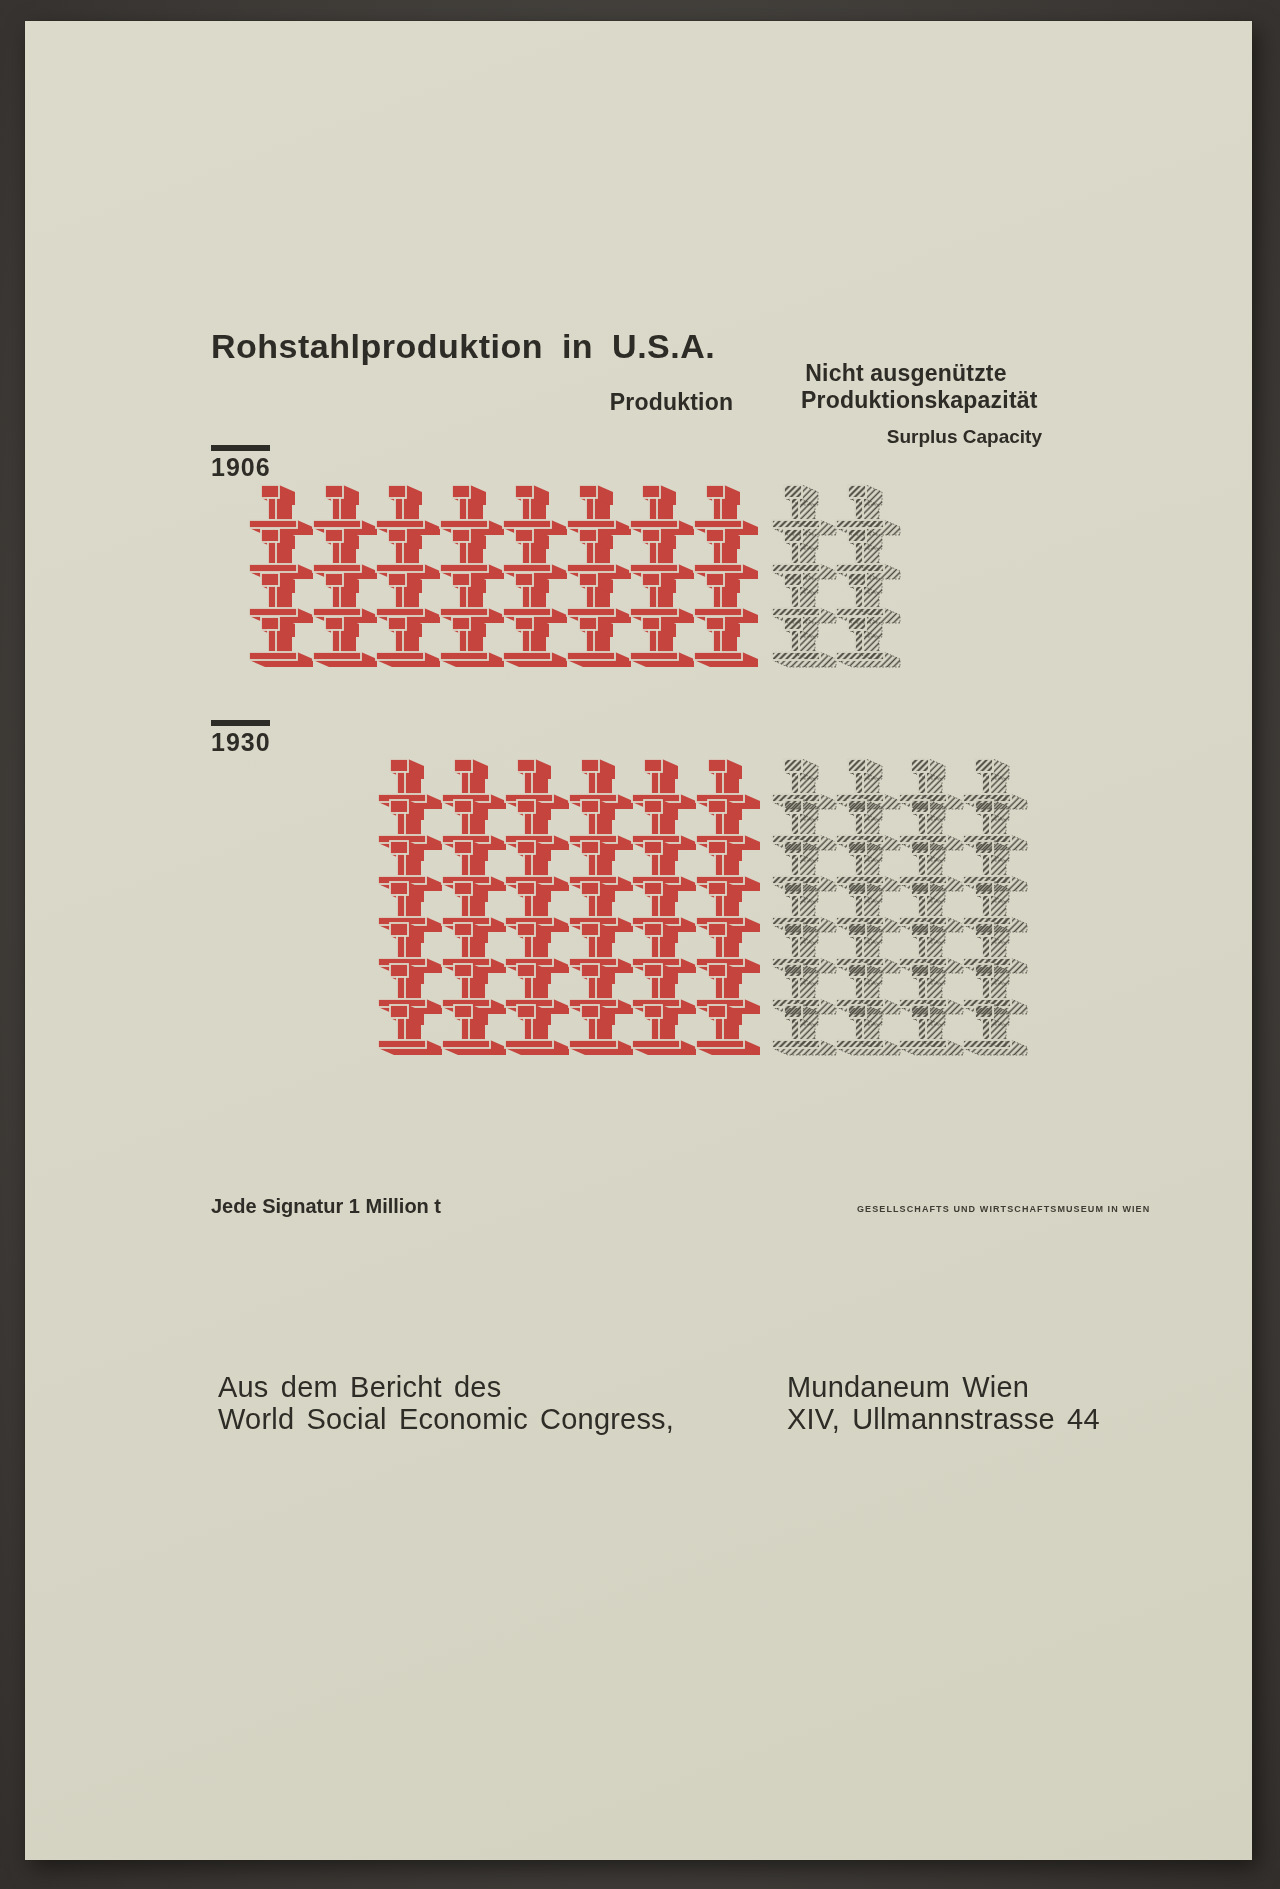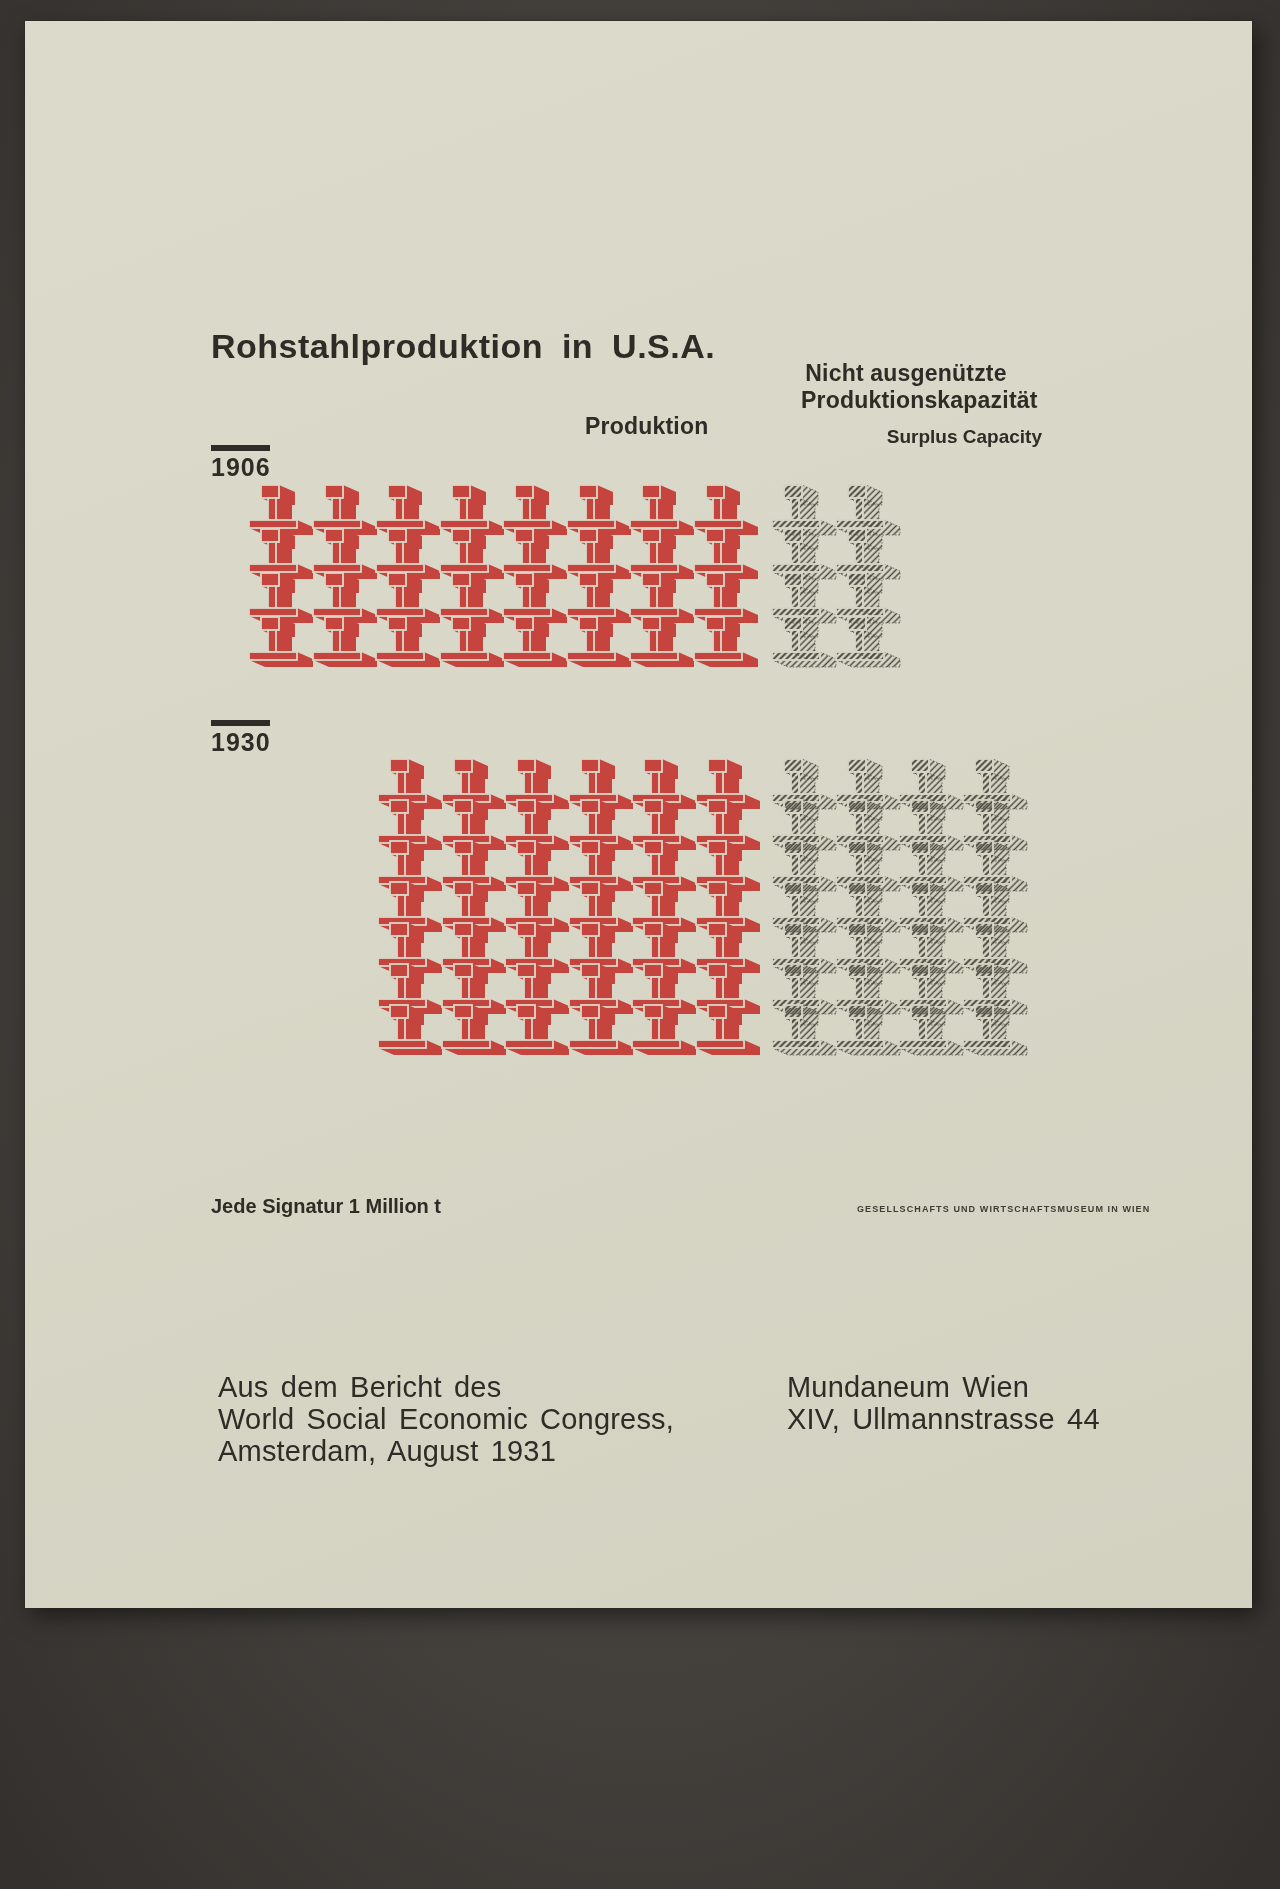--- a/index.html
+++ b/index.html
@@ -3,21 +3,21 @@
 <meta charset="utf-8">
 <style>
   html,body{margin:0;padding:0;}
   body{
     width:1280px;height:1889px;position:relative;overflow:hidden;
     background:radial-gradient(ellipse at 50% 45%, #4c4945 0%, #44413d 55%, #332f2c 100%);
     font-family:"Liberation Sans","DejaVu Sans",sans-serif;
     -webkit-font-smoothing:antialiased;
   }
   .paper{
-    position:absolute;left:25px;top:21px;width:1227px;height:1587px;
+    position:absolute;left:25px;top:21px;width:1227px;height:1839px;
     background:linear-gradient(160deg,#dcdacb 0%,#d9d7c7 45%,#d3d1c0 100%);
     box-shadow:0 0 0 1px rgba(40,35,25,.25), 6px 8px 22px rgba(0,0,0,.5);
   }
   .ink{color:var(--ink);}
   .abs{position:absolute;}
   .title{
     font-size:34px;font-weight:bold;letter-spacing:.5px;word-spacing:9px;
   }
   .colhead{font-size:23px;font-weight:bold;letter-spacing:.2px;}
   .colhead-sm{font-size:19px;font-weight:bold;}
@@ -59,21 +59,21 @@
       <rect x="21" y="15" width="8" height="22" fill="url(#hatchpat)" style="stroke:var(--paper)" stroke-width="1.8"></rect>
       <rect x="2" y="37" width="48" height="8" fill="url(#hatchpat)" style="stroke:var(--paper)" stroke-width="1.8"></rect>
     </g>
   </defs>
 </svg>
 
 <div class="paper">
 
   <div class="abs title ink" style="left:186px;top:306px;">Rohstahlproduktion in U.S.A.</div>
 
-  <div class="abs colhead ink" style="left:560px;top:368px;width:173px;text-align:left;margin-top:24px;">Produktion</div>
+  <div class="abs colhead ink" style="left:560px;top:368px;width:173px;text-align:center;">Produktion</div>
 
   <div class="abs surplus-col ink" style="left:745px;top:339px;">
     <span class="l1 colhead">Nicht ausgenützte</span>
     <span class="l2 colhead">Produktionskapazität</span>
     <span class="l3 colhead-sm">Surplus Capacity</span>
   </div>
 
   <div class="abs yearrule" style="left:186px;top:424px;"></div>
   <div class="abs yearlbl ink" style="left:186px;top:432px;">1906</div>
 
@@ -419,21 +419,20 @@
         <use href="#rail-hatch"></use>
       </svg>
     </div>
 
   <div class="abs legend ink" style="left:186px;top:1174px;">Jede Signatur 1 Million t</div>
   <div class="abs credit" style="left:812px;top:1183px;margin-left:20px;">GESELLSCHAFTS UND WIRTSCHAFTSMUSEUM IN WIEN</div>
 
   <div class="abs foot ink" style="left:193px;top:1350px;">
     <span style="display:block">Aus dem Bericht des</span>
     <span style="display:block">World Social Economic Congress,</span>
-    <span style="display:block">Amsterdam, August 1931</span>
   </div>
 
   <div class="abs foot ink" style="left:762px;top:1350px;">
     <span style="display:block">Mundaneum Wien</span>
     <span style="display:block">XIV, Ullmannstrasse 44</span>
   </div>
 
 </div>
 
 </body></html>

